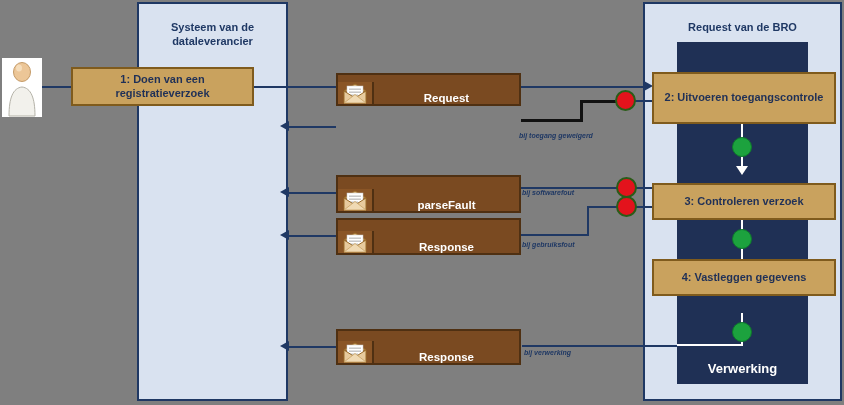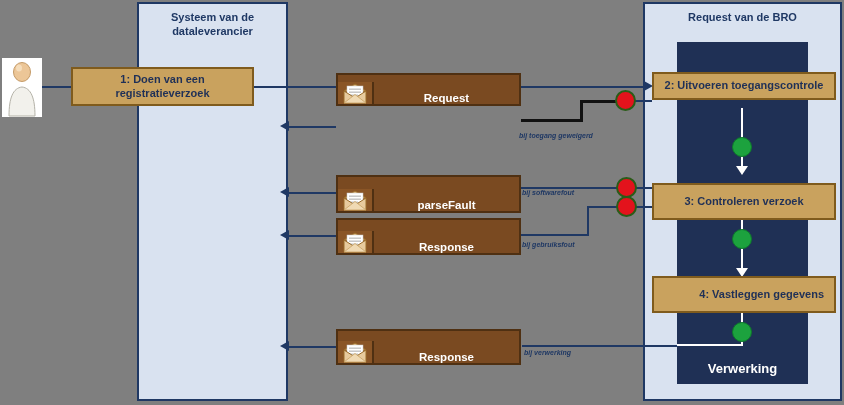--- a/index.html
+++ b/index.html
@@ -8,21 +8,21 @@
     background:#7f7f7f;
     font-family:"Liberation Sans", sans-serif;
   }
   .lane{
     position:absolute; top:2px; height:399px; box-sizing:border-box;
     background:#d9e2f0; border:2px solid #1f3864; z-index:0;
   }
   .lane-left{ left:137px; width:151px; }
   .lane-right{ left:643px; width:199px; }
   .lane-title{
-    position:absolute; top:6px; left:0; width:100%; text-align:center;
+    position:absolute; top:16px; left:0; width:100%; text-align:center;
     font-size:11px; font-weight:bold; color:#1f3864; line-height:1.3;
   }
   .panel{
     position:absolute; left:677px; top:42px; width:131px; height:342px;
     background:#1f3055; z-index:1;
   }
   .panel-label{
     position:absolute; bottom:8px; left:0; width:100%; text-align:center;
     color:#ffffff; font-weight:bold; font-size:13px;
   }
@@ -31,23 +31,23 @@
     background:#ffffff; z-index:3;
   }
   .step{
     position:absolute; box-sizing:border-box; z-index:3;
     background:#c9a25e; border:2px solid #7f5b1d;
     color:#1f3057; font-weight:bold; font-size:11px; line-height:1.25;
     display:flex; align-items:center; justify-content:center; text-align:center;
     padding:2px 10px;
   }
   .step-1{ left:45px;  top:67px;  width:183px; height:39px;margin-left:26px; }
-  .step-2{ left:652px; top:72px;  width:184px; height:28px; }
+  .step-2{ left:652px; top:72px;  width:184px; height:52px; }
   .step-3{ left:652px; top:183px; width:184px; height:37px; }
-  .step-4{ left:652px; top:276px; width:184px; height:37px;justify-content:flex-end; }
+  .step-4{ left:652px; top:259px; width:184px; height:37px; }
   .msg{
     position:absolute; box-sizing:border-box; width:185px; z-index:3;
     background:#7a4a21; border:2px solid #4f3012;
     display:flex; align-items:flex-end;
   }
   .msg-icon{
     width:36px; box-sizing:border-box; border-right:2px solid #4f3012;
     background:#8a5526; display:flex; align-items:center; justify-content:center;
     flex:none;
   }

